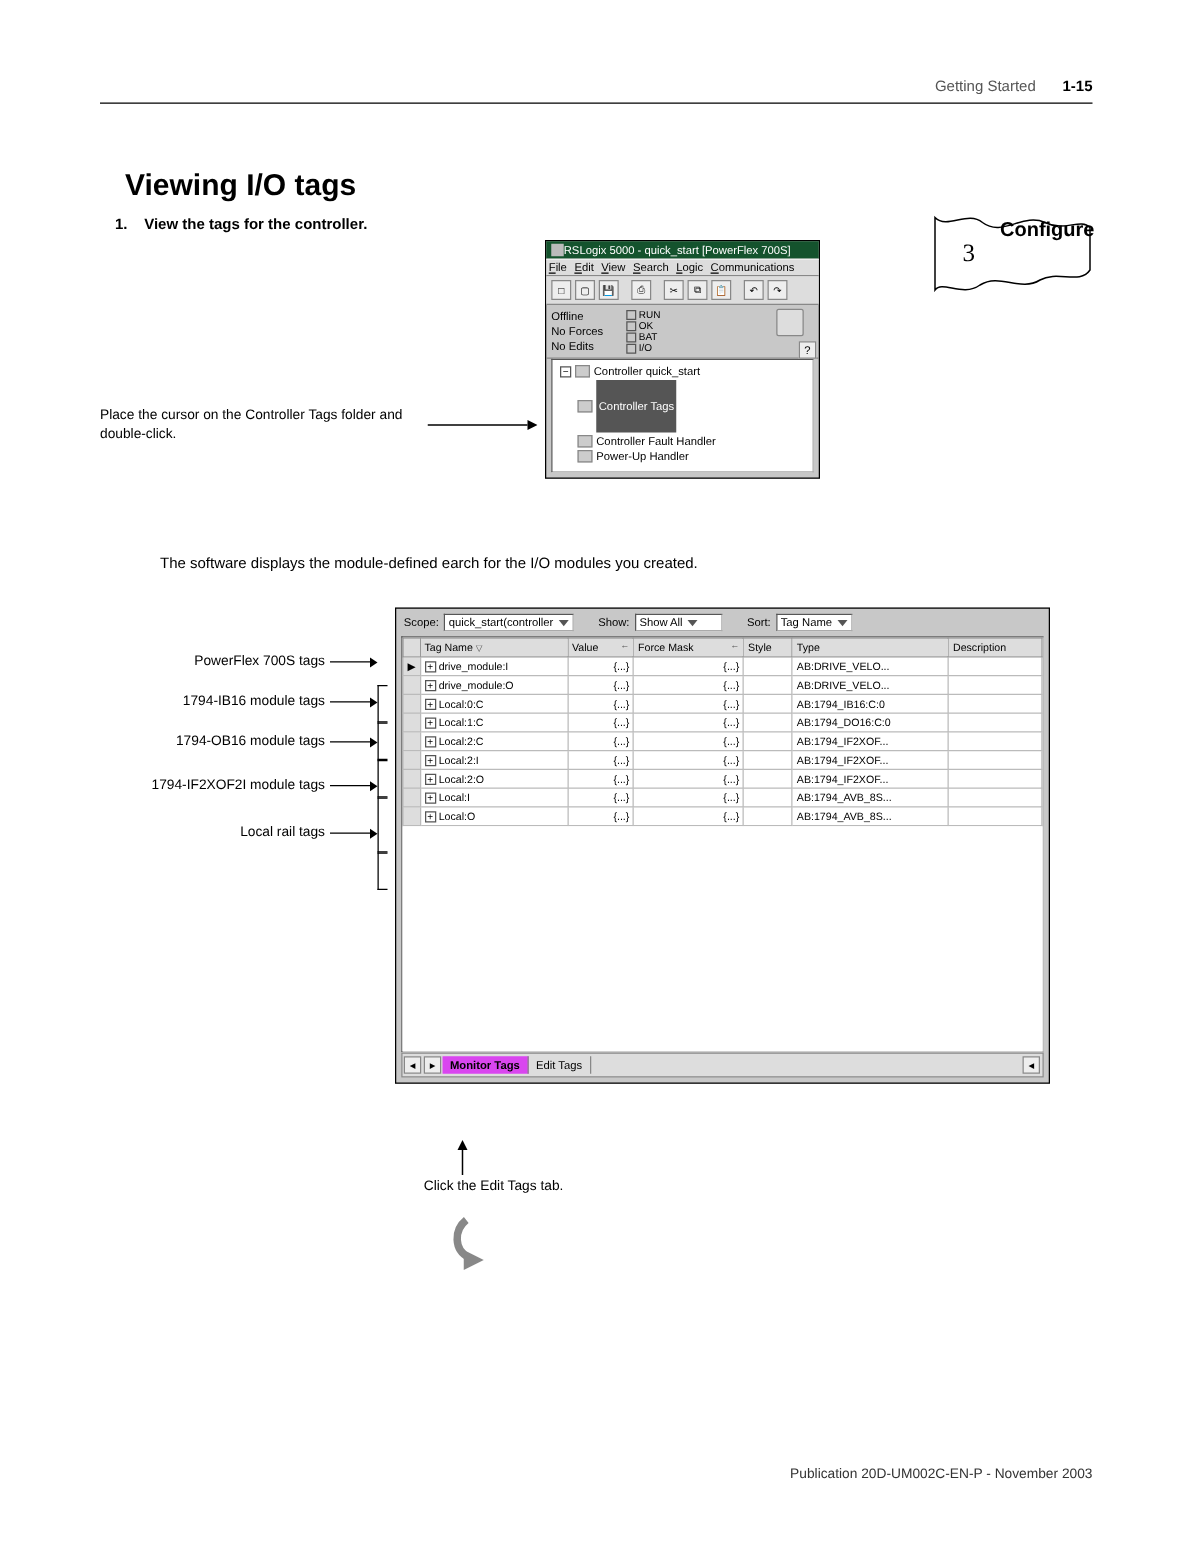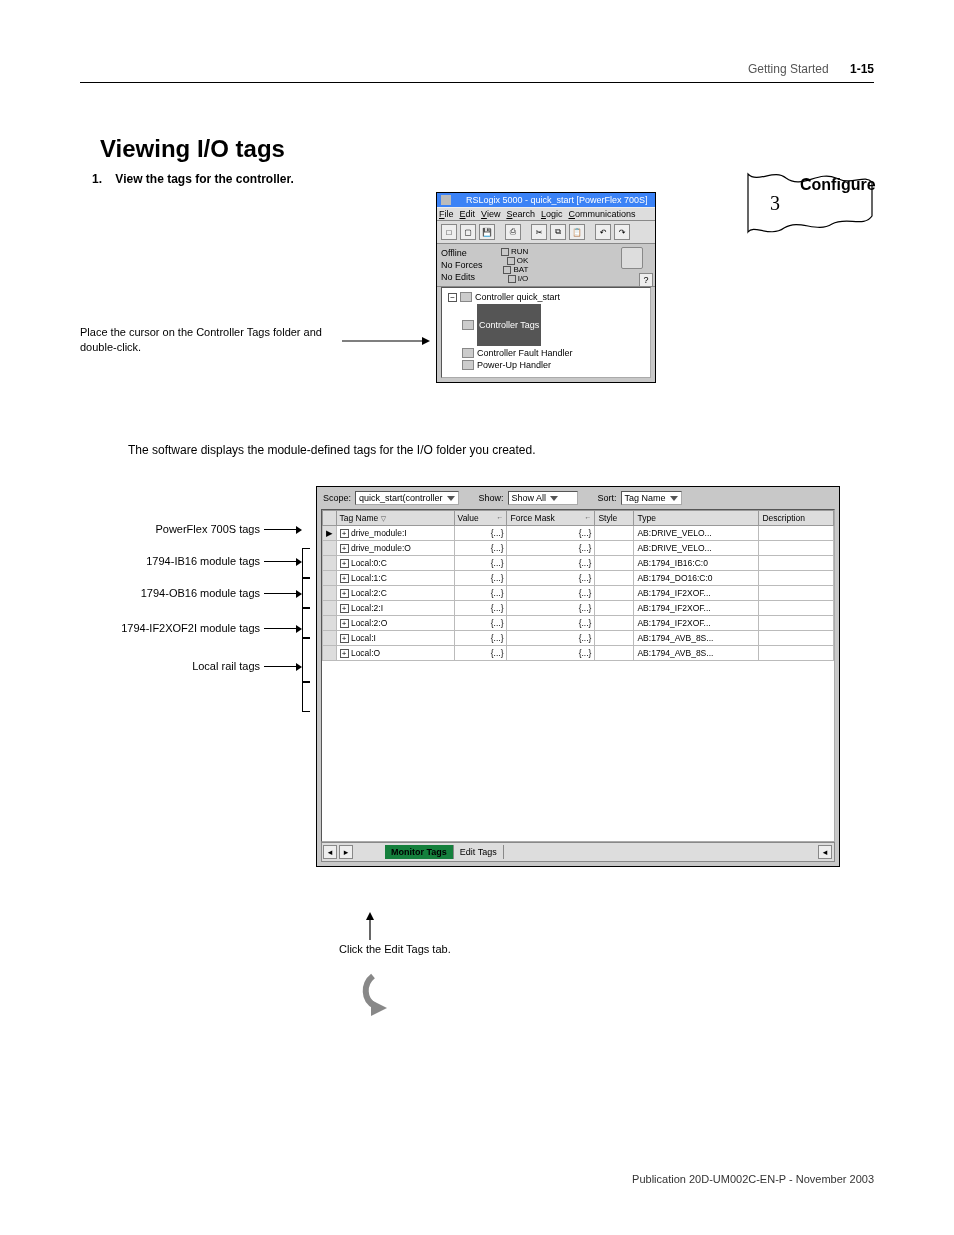--- a/index.html
+++ b/index.html
@@ -10,31 +10,31 @@
   .hr-top { position: absolute; top: 82px; left: 80px; right: 80px; border-top: 1px solid #000; }
   .title { position: absolute; top: 135px; left: 80px; font-size: 24px; font-weight: bold; margin-left: 20px; }
   .step1 { position: absolute; top: 172px; left: 92px; font-size: 12px; font-weight: bold; }
   .step-badge { position: absolute; top: 172px; right: 80px; width: 128px; height: 66px; }
   .step-badge svg { width: 128px; height: 66px; }
   .step-badge .num { position: absolute; top: 20px; left: 24px; font-size: 20px; font-family: Georgia, serif; }
   .step-badge .lab { position: absolute; top: 4px; left: 54px; font-size: 16px; font-weight: bold; }
 
   
   .rslogix { position: absolute; top: 192px; left: 436px; width: 220px; background: #c8c8c8; border: 1px solid #000; font-family: Tahoma, sans-serif; font-size: 9px; }
-  .rslogix .titlebar { background: #3b82f6; color: #fff; padding: 2px 4px; display: flex; align-items: center; gap: 15px; }
+  .rslogix .titlebar { background: #14532d; color: #fff; padding: 2px 4px; display: flex; align-items: center; gap: 0; }
   .rslogix .titlebar .ic { width: 10px; height: 10px; background: #bbb; display: inline-block; }
   .rslogix .menubar { background: #ddd; padding: 1px 2px; display: flex; gap: 6px; border-top:1px solid #eee; border-bottom:1px solid #888; }
   .rslogix .menubar span u { text-decoration: underline; }
   .rslogix .toolbar { background: #ddd; padding: 3px 4px; display: flex; gap: 3px; border-bottom:1px solid #888; }
   .rslogix .tbtn { width: 16px; height: 16px; background: #eee; border: 1px solid #888; display:flex; align-items:center; justify-content:center; font-size:8px; }
   .rslogix .statuspane { display:flex; padding: 3px 4px; gap: 4px; border-bottom:1px solid #888; }
   .rslogix .statuspane .left { width:56px; }
   .rslogix .statuspane .left div { padding:1px 0; }
   .rslogix .statuspane .mid { font-size:8px; }
-  .rslogix .statuspane .mid div { display:flex; align-items:center; gap:2px;justify-content:flex-end; }
+  .rslogix .statuspane .mid div { display:flex; align-items:center; gap:2px; }
   .rslogix .statuspane .mid .cb { width:8px; height:8px; border:1px solid #555; display:inline-block; }
   .rslogix .statuspane .right { margin-left:auto; width:30px; position:relative; }
   .rslogix .statuspane .right .key { width:22px; height:22px; border:1px solid #888; background:#ddd; border-radius:2px; }
   .rslogix .statuspane .right .help { position:absolute; bottom:-4px; right:-2px; width:14px; height:14px; border:1px solid #888; background:#eee; text-align:center; line-height:12px; }
   .rslogix .tree { background:#fff; margin:0 4px 4px 4px; padding:3px 2px 6px 2px; border:1px inset #aaa; }
   .rslogix .tree .row { padding:1px 0 1px 4px; display:flex; align-items:center; gap:3px; }
   .rslogix .tree .exp { width:9px; height:9px; border:1px solid #555; font-size:8px; line-height:7px; text-align:center; display:inline-block; }
   .rslogix .tree .fic { width:12px; height:10px; background:#ccc; border:1px solid #888; display:inline-block; }
   .rslogix .tree .sel { background:#555; color:#fff; padding:16px 2px; }
   .rslogix .tree .ind1 { padding-left:18px; }
@@ -55,21 +55,21 @@
   .ctags table { border-collapse:collapse; width:100%; font-size:8.5px; }
   .ctags th { background:#ddd; border:1px solid #999; padding:2px 3px; text-align:left; font-weight:normal; position:relative; }
   .ctags th .arr { font-size:7px; color:#555; }
   .ctags td { border:1px solid #bbb; padding:2px 3px; }
   .ctags td.mark { width:12px; text-align:center; background:#ddd; }
   .ctags td .ebox { width:9px; height:9px; border:1px solid #555; font-size:8px; line-height:7px; text-align:center; display:inline-block; }
   .ctags .blank-area { height:180px; background:#fff; }
   .ctags .tabs-row { margin:0 4px 4px 4px; background:#ddd; border:1px solid #888; display:flex; align-items:center; font-size:9px; }
   .ctags .tabs-row .tabbtn { width:14px; height:14px; border:1px solid #888; background:#eee; text-align:center; line-height:12px; margin:2px 1px; }
   .ctags .tabs-row .tab { padding:2px 6px; border-right:1px solid #888; }
-  .ctags .tabs-row .tab.active { font-weight:bold; background:#15803d;margin-left:31px; }
+  .ctags .tabs-row .tab.active { font-weight:bold; background:#d946ef; }
   .ctags .tabs-row .sl { margin-left:auto; width:14px; height:14px; border:1px solid #888; background:#eee; text-align:center; line-height:12px; margin-right:2px; }
 
   
   .taglabel { position:absolute; font-size:11px; text-align:right; width:180px; }
   .taglabel .ln1 { position:absolute; right:-38px; top:6px; width:34px; height:1px; background:#000; }
   .taglabel .ah { position:absolute; right:-42px; top:3px; border-left:6px solid #000; border-top:4px solid transparent; border-bottom:4px solid transparent; }
   .bracket { position:absolute; border:1px solid #000; border-right:none; width:8px; }
 
   .edit-arrow { position:absolute; top:912px; left:364px; width:12px; height:28px; }
   .edit-arrow svg { width:100%; height:100%; }
@@ -180,21 +180,21 @@
 </div>
 
 <div class="cursor-note">Place the cursor on the Controller Tags folder and double-click.</div>
 <div class="arrow1">
   <svg viewBox="0 0 88 10">
       <line x1="0" y1="5" x2="80" y2="5" stroke="#000" stroke-width="1.2"></line>
       <polygon points="80,1 88,5 80,9" fill="#000"></polygon>
     </svg>
 </div>
 
-<div class="midtext">The software displays the module-defined tags for the I/O folder you created.</div>
+<div class="midtext">The software displays the module-defined earch for the I/O modules you created.</div>
 
 <div class="ctags">
   <div class="filters">
     <span>Scope:</span>
     <span class="dd">
         <span>quick_start(controller</span>
         <span class="ar"></span>
       </span>
     <span style="width:12px"></span>
     <span>Show:</span>

